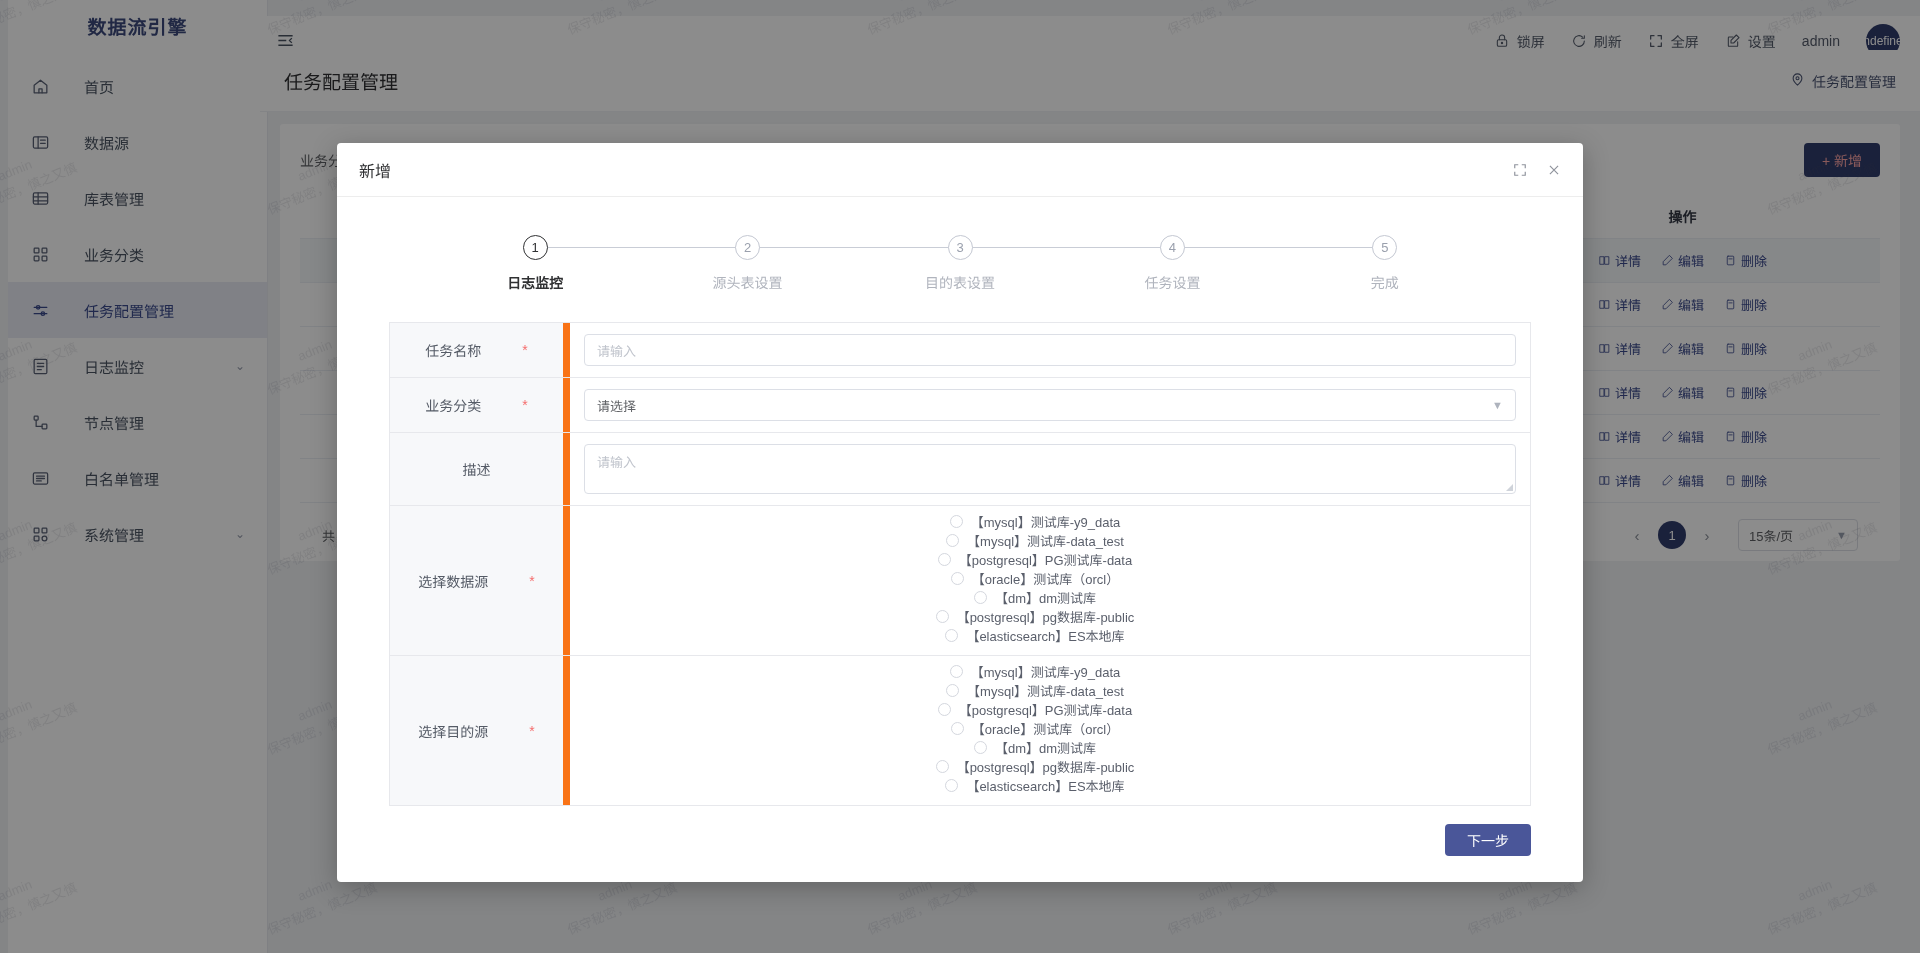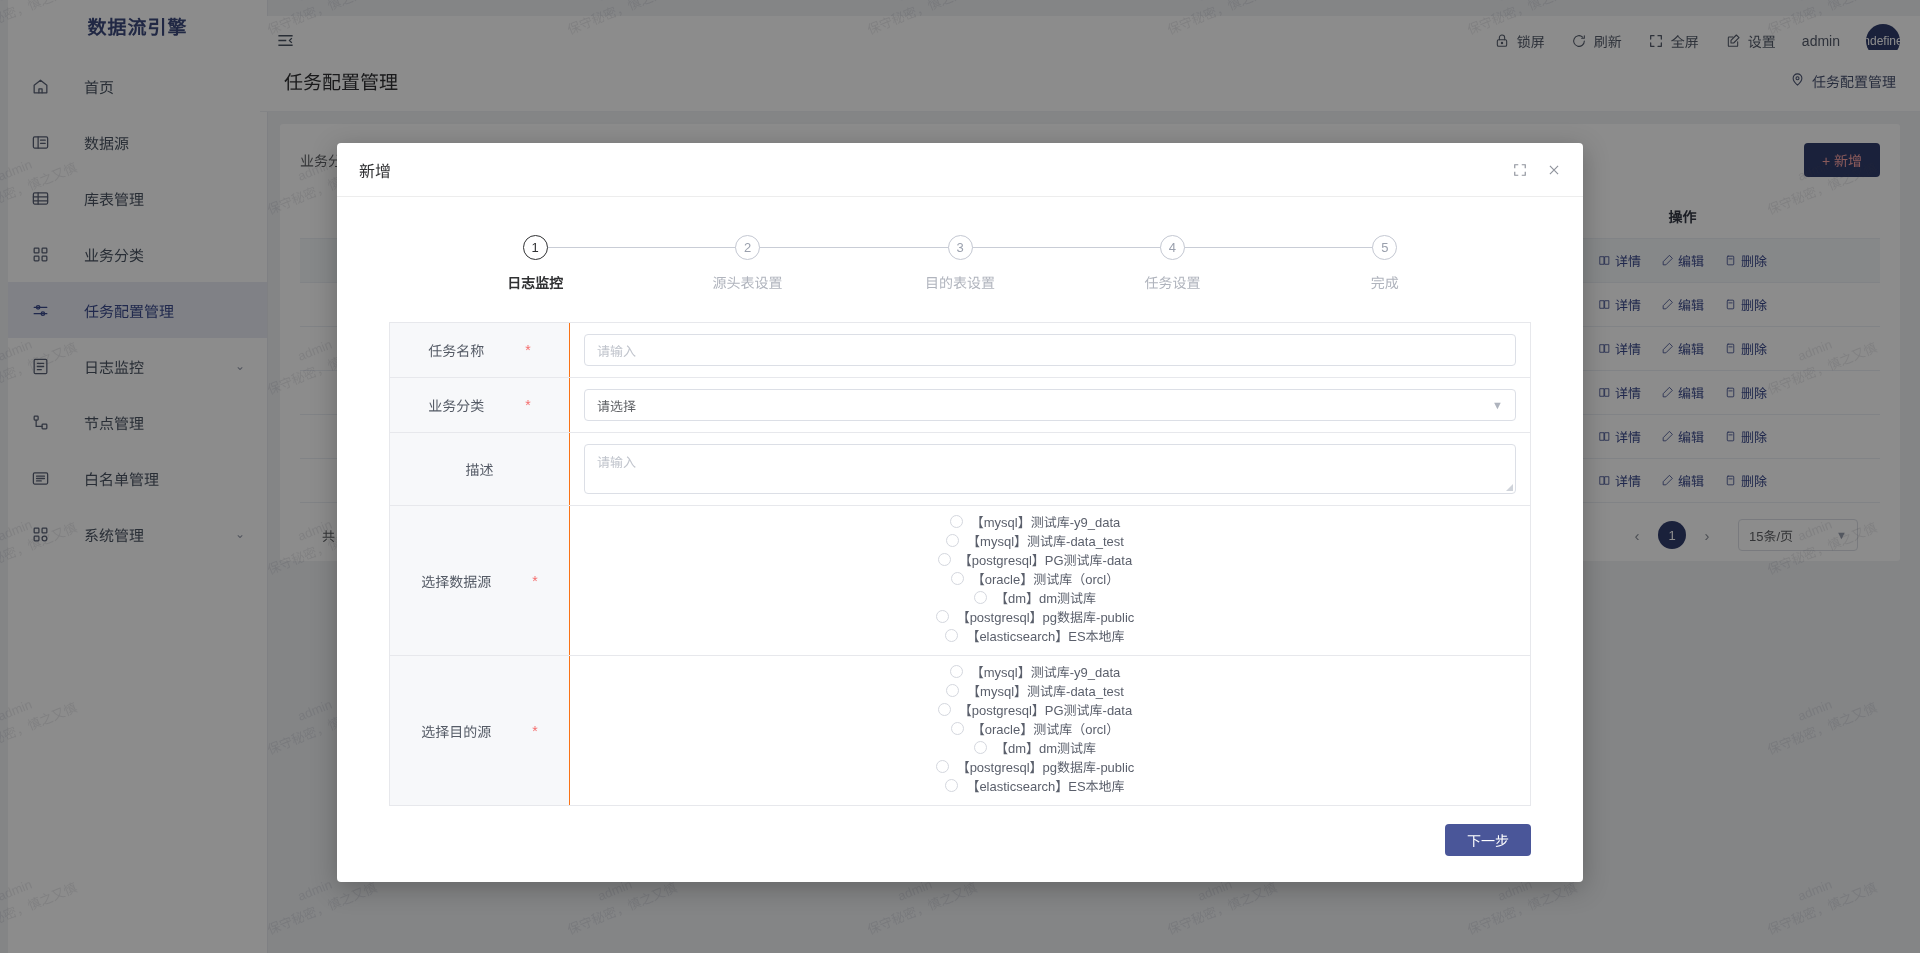--- a/index.html
+++ b/index.html
@@ -137,21 +137,21 @@
     display: flex; align-items: center; justify-content: center; font-size: 13px;
     color: #9aa0ad; background: #fff; position: relative; z-index: 2;
   }
   .step.done .circle { border-color: #303133; color: #303133; }
   .step .st-label { margin-top: 12px; font-size: 14px; color: #b0b4bd; }
   .step.done .st-label { color: #303133; font-weight: 700; }
 
   .form { margin: 20px 52px 0 52px; border: 1px solid #e7e8ec; border-bottom: none; }
   .frow { display: flex; border-bottom: 1px solid #e7e8ec; min-height: 54px; }
   .fl {
-    width: 180px; flex: 0 0 180px; background: #f7f8fa; border-right: 1px solid #f97316;
+    width: 180px; flex: 0 0 180px; background: #f7f8fa; border-right: 7px solid #f97316;
     display: flex; align-items: center; justify-content: center;
     font-size: 14px; color: #555b66; padding: 10px; gap: 38px;
   }
   .fl .req { color: #f56c6c; margin-left: 3px; }
   .fc { flex: 1; padding: 11px 14px; display: flex; align-items: center; }
   .inp {
     width: 100%; height: 32px; border: 1px solid #dcdfe6; border-radius: 4px;
     padding: 0 12px; font-size: 13px; color: #c0c4cc; display: flex; align-items: center;
     background: #fff; font-family: inherit;
   }

